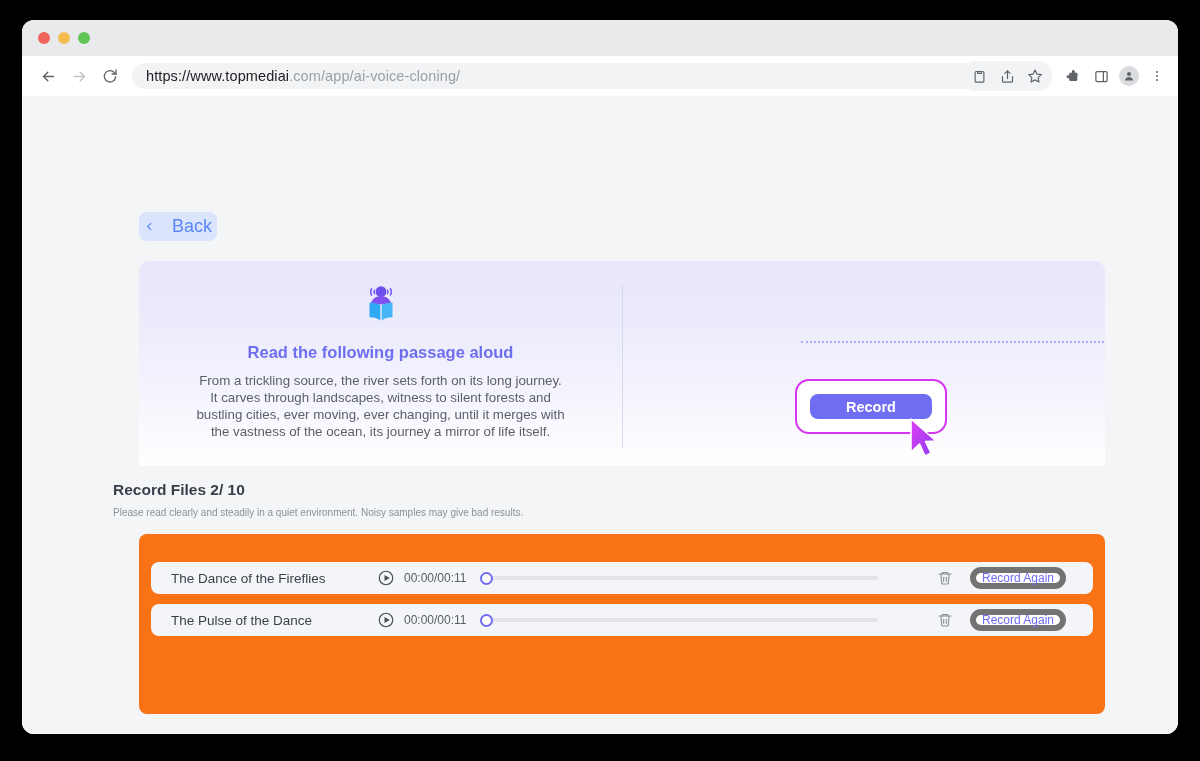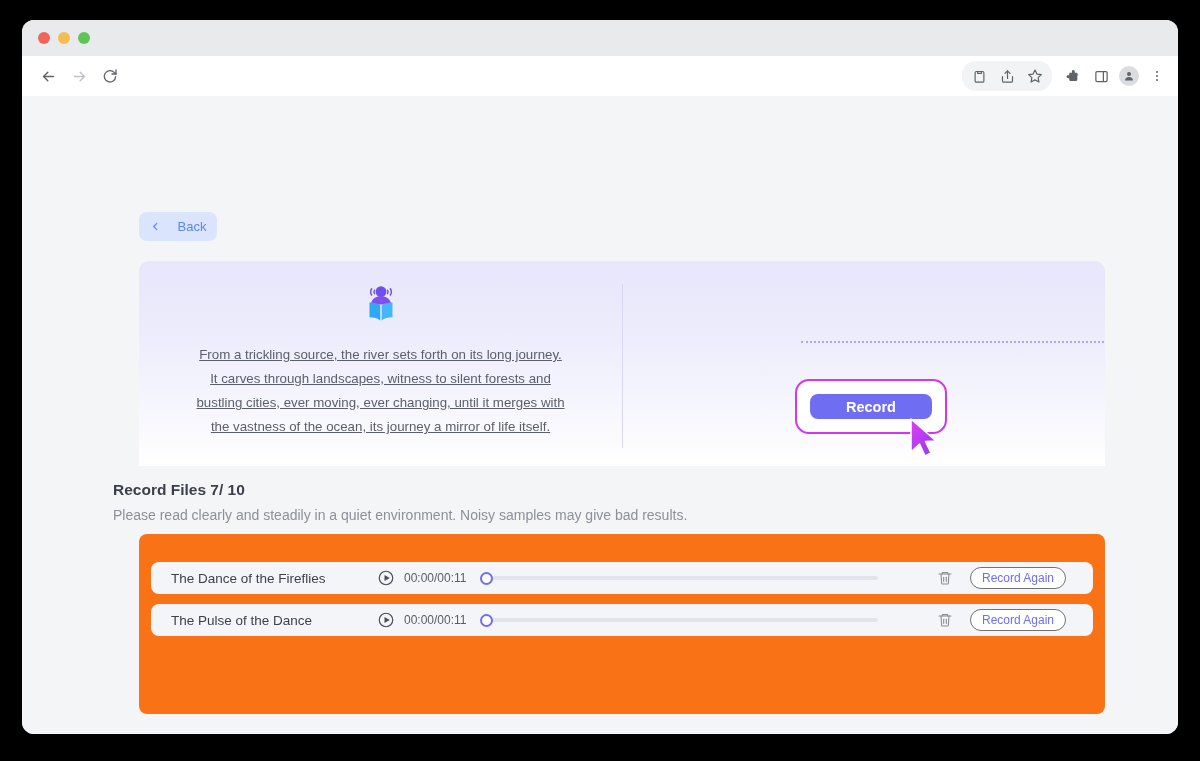--- a/index.html
+++ b/index.html
@@ -116,21 +116,21 @@
     top: 116px;
     width: 78px;
     height: 29px;
     background: #dbe4fd;
     border-radius: 8px;
     display: flex;
     align-items: center;
     justify-content: center;
     gap: 17px;
     color: #5b86f3;
-    font-size: 13px;
+    font-size: 18px;
     cursor: pointer;
   }
   .back-chev { display: flex; align-items: center; }
 
   
   .passage-card {
     position: absolute;
     left: 117px;
     top: 165px;
     width: 966px;
@@ -161,23 +161,22 @@
     margin-top: 10px;
     font-size: 16.5px;
     font-weight: bold;
     color: #6e6ef0;
   }
   .pc-text {
     margin-top: 10px;
     width: 372px;
     text-align: center;
     font-size: 13.3px;
-    line-height: 24px;
+    line-height: 17px;
     color: #5a5f6a;
-    text-decoration: underline;
   }
 
   .pc-right {
     position: absolute;
     left: 484px; top: 0;
     width: 482px; height: 205px;
   }
   .dotted-line {
     position: absolute;
     left: 178px;
@@ -240,21 +239,21 @@
     top: 0;
     font-size: 15.5px;
     font-weight: bold;
     color: #3a3f4b;
     white-space: nowrap;
   }
   .files-sub {
     position: absolute;
     left: -26px;
     top: 26px;
-    font-size: 14px;
+    font-size: 10px;
     color: #8b9099;
     white-space: nowrap;
   }
 
   
   .list-card {
     position: absolute;
     left: 117px;
     top: 438px;
     width: 966px;
@@ -326,21 +325,21 @@
     left: 786px;
     display: flex; align-items: center;
     cursor: pointer;
     color: #8b9099;
   }
   .rec-again {
     position: absolute;
     left: 819px;
     width: 96px;
     height: 22px;
-    border: 1px solid #737373;
+    border: 6px solid #737373;
     border-radius: 11px;
     color: #6f6ef3;
     font-size: 12px;
     display: flex;
     align-items: center;
     justify-content: center;
     background: #ffffff;
     cursor: pointer;
     font-family: "Liberation Sans", sans-serif;
     white-space: nowrap;
@@ -372,20 +371,24 @@
           </svg>
       </span>
       <span class="navicon">
         <svg width="16" height="16" viewBox="0 0 24 24" fill="none" stroke="currentColor" stroke-width="2" stroke-linecap="round" stroke-linejoin="round">
             <polyline points="21 3 21 9 15 9"></polyline>
             <path d="M20.5 13a8.5 8.5 0 1 1-2.3-6.4L21 9"></path>
           </svg>
       </span>
     </div>
 
+    <div class="urlbar">
+      <span class="dark">https://www.topmediai</span>
+        <span>.com/app/ai-voice-cloning/</span>
+    </div>
 
     <div class="tb-right">
       <div class="tb-pillgroup">
         <span class="tbicon">
           <svg width="15" height="15" viewBox="0 0 24 24" fill="none" stroke="currentColor" stroke-width="1.9" stroke-linecap="round" stroke-linejoin="round">
               <rect x="5" y="4" width="14" height="17" rx="2"></rect>
               <path d="M9 4h6v3H9z"></path>
             </svg>
         </span>
         <span class="tbicon">
@@ -452,20 +455,21 @@
             <g stroke="#6f4ef0" stroke-width="2" fill="none" stroke-linecap="round">
               <path d="M19 8c-1.8 2.2-1.8 6.6 0 8.8"></path>
               <path d="M23 10c-0.9 1.2-0.9 3.6 0 4.8"></path>
               <path d="M45 8c1.8 2.2 1.8 6.6 0 8.8"></path>
               <path d="M41 10c0.9 1.2 0.9 3.6 0 4.8"></path>
             </g>
             <path d="M31 31v21c-3.5-3-9-4.2-15-4.2V27c6 0 11.5 1.2 15 4z" fill="#2fa8f5"></path>
             <path d="M33 31v21c3.5-3 9-4.2 15-4.2V27c-6 0-11.5 1.2-15 4z" fill="#46b6f7"></path>
           </svg>
         </span>
+        <div class="pc-title">Read the following passage aloud</div>
         <div class="pc-text">From a trickling source, the river sets forth on its long journey. It carves through landscapes, witness to silent forests and bustling cities, ever moving, ever changing, until it merges with the vastness of the ocean, its journey a mirror of life itself.</div>
       </div>
 
       <div class="pc-right">
         <div class="dotted-line"></div>
       </div>
     </div>
 
     <div class="ring record-ring">
       <button class="btn-purple">Record</button>
@@ -477,21 +481,21 @@
           <linearGradient id="cg" x1="0" y1="0" x2="1" y2="1">
             <stop offset="0%" stop-color="#e23ef5"></stop>
             <stop offset="100%" stop-color="#8b3bf0"></stop>
           </linearGradient>
         </defs>
         <path d="M5 3 L5 36 L13.5 28 L19 40 L25 37 L19.5 25.5 L30 25 Z" fill="url(#cg)" stroke="#ffffff" stroke-width="1.6" stroke-linejoin="round"></path>
       </svg>
     </span>
 
     <div class="files-head">
-      <div class="files-title">Record Files 7/ 10</div>
+      <div class="files-title">Record Files 2/ 10</div>
       <div class="files-sub">Please read clearly and steadily in a quiet environment. Noisy samples may give bad results.</div>
     </div>
 
     <div class="list-card">
 
       <div class="file-row r0">
         <span class="file-name">The Dance of the Fireflies</span>
         <span class="play-ic">
           <svg width="18" height="18" viewBox="0 0 24 24" fill="none" stroke="#4a4f59" stroke-width="1.6">
               <circle cx="12" cy="12" r="9"></circle>

